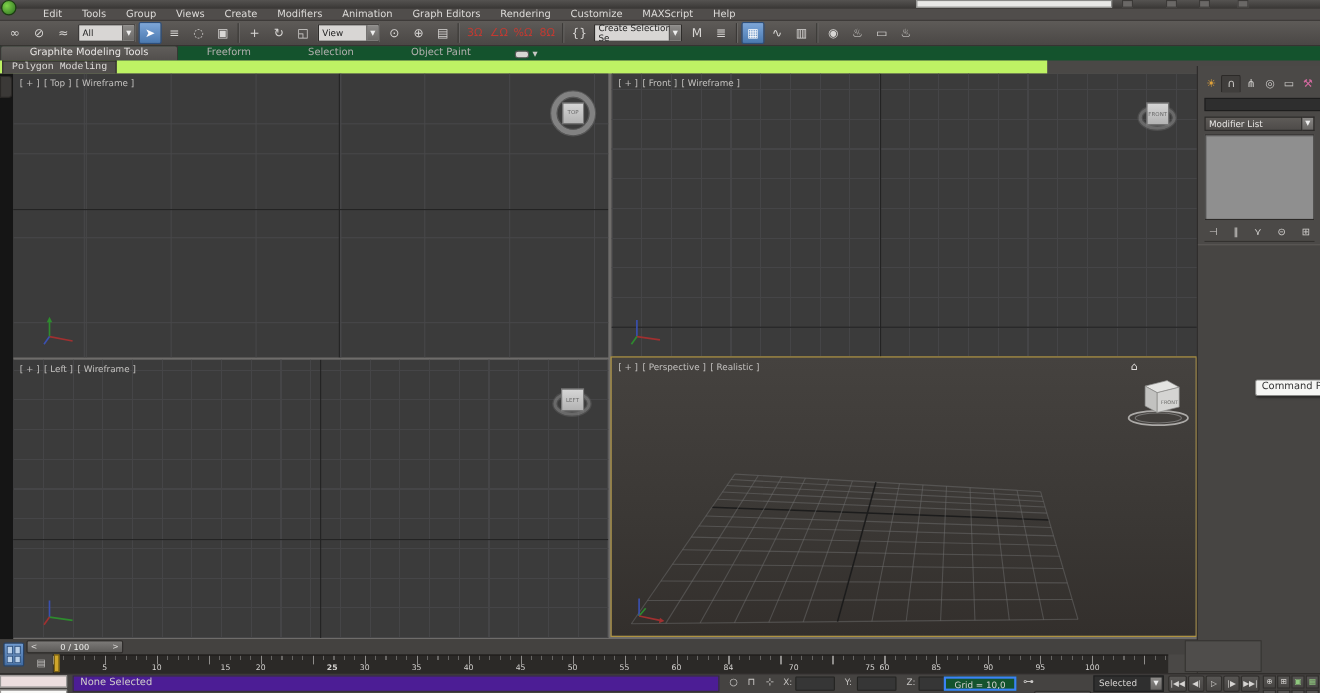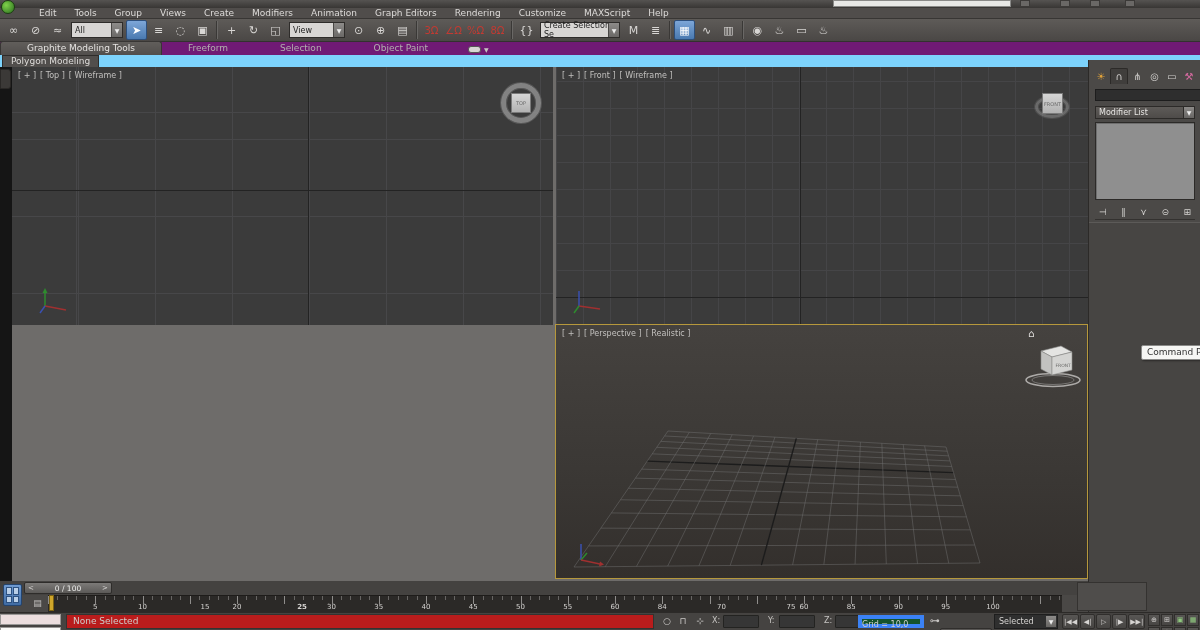--- a/index.html
+++ b/index.html
@@ -31,29 +31,29 @@
     color:#d8d6d4; font-size:11px; border-radius:2px; flex:0 0 auto; }
   .tool.active { background:linear-gradient(#7da6d8,#4a79b0); border:1px solid #2d4f7c; color:#fff; }
   .tool.red { color:#c23a32; font-size:10px; }
   .tool-sep { width:2px; height:18px; border-left:1px solid #3a3836; border-right:1px solid #6a6866; margin:0 2px; flex:0 0 auto; }
   .tool-dd { height:16px; background:#d8d6d4; border:1px solid #2e2c2a; display:flex; align-items:center;
     font-size:8px; color:#222; padding-left:3px; position:relative; flex:0 0 auto; margin:0 2px; }
   .tool-dd .caret { position:absolute; right:0; top:0; bottom:0; width:11px; background:linear-gradient(#8d8b89,#6a6866);
     color:#eee; font-size:6px; display:flex; align-items:center; justify-content:center; border-left:1px solid #4a4846; }
 
   
-  #ribbon-tabs { position:absolute; left:0; top:42px; width:1200px; height:13px; background:#701a75;
+  #ribbon-tabs { position:absolute; left:0; top:42px; width:1200px; height:13px; background:#14532d;
     display:flex; align-items:flex-end; }
   .ribbon-tab { font-size:9px; color:#b2b0ae; padding:1px 26px 1px 26px; line-height:11px; }
   .ribbon-tab.active { background:linear-gradient(#615e5b,#514e4c); color:#e6e4e2;
     border:1px solid #383634; border-bottom:none; border-radius:3px 3px 0 0; }
   #ribbon-config { display:flex; align-items:center; gap:3px; margin-left:14px; padding-bottom:2px; }
   #ribbon-config .pill { width:13px; height:7px; background:#d8d6d4; border-radius:3px; border:1px solid #555; }
   #ribbon-config .caret { color:#c8c6c4; font-size:6px; }
-  #ribbon-sub { position:absolute; left:0; top:55px; width:1200px; height:12px; background:#7dd3fc; }
+  #ribbon-sub { position:absolute; left:0; top:55px; width:952px; height:12px; background:#bef264;font-family:Liberation Mono, monospace; }
   #polygon-modeling-tab { position:absolute; left:2px; top:0; height:12px; background:#514e4c;
     border:1px solid #2e2c2a; border-bottom:none; color:#dedcda; font-size:9px; padding:0 8px; line-height:11px; }
 
   
   #workspace { position:absolute; left:0; top:67px; width:1200px; height:514px; background:#6e6c6a; }
   #left-strip { position:absolute; left:0; top:0; width:12px; height:514px; background:#151515; z-index:5; }
   #left-strip .strip-tab { position:absolute; left:0; top:2px; width:11px; height:20px; background:#3b3937;
     border-radius:0 3px 3px 0; border:1px solid #2a2826; }
 
   .viewport { position:absolute; background:#3b3b3b; overflow:hidden; }
@@ -124,27 +124,27 @@
   #time-slider-head { position:absolute; left:49px; top:595px; width:5px; height:16px;
     background:#cfa62b; border:1px solid #7c6212; z-index:8; }
   #anim-controls-panel { position:absolute; left:1077px; top:582px; width:70px; height:29px;
     background:#4f4d4b; border:1px solid #343230; z-index:25; }
 
   
   #statusbar { position:absolute; left:0; top:612px; width:1200px; height:18px; background:#454341;
     border-top:1px solid #2c2a28; z-index:26; }
   #mxs-listener-pink { position:absolute; left:0; top:1px; width:61px; height:11px; background:#ecdede; border:1px solid #9a9896; }
   #mxs-listener-white { position:absolute; left:0; top:14px; width:61px; height:4px; background:#fafaf8; border:1px solid #9a9896; }
-  #prompt-line { position:absolute; left:66px; top:1px; width:588px; height:15px; background:#b91c1c;
+  #prompt-line { position:absolute; left:66px; top:1px; width:588px; height:15px; background:#4c1d95;
     border:1px solid #343230; color:#cfcdcb; font-size:9px; line-height:13px; padding-left:6px; }
   .sb-ico { position:absolute; top:2px; width:14px; height:13px; color:#cbc9c7; font-size:9px; text-align:center; line-height:13px; }
   .coord-label { position:absolute; top:3px; color:#c6c4c2; font-size:8px; }
   .coord-field { position:absolute; top:2px; width:36px; height:13px; background:#363636; border:1px solid #232321; border-radius:1px; }
   #grid-readout { position:absolute; left:858px; top:2px; width:66px; height:13px; background:#14532d;
-    border:4px solid #3b82f6; color:#d2d0ce; font-size:8px; line-height:12px; text-align:left; }
+    border:2px solid #3b82f6; color:#d2d0ce; font-size:8px; line-height:12px; text-align:center; }
   #key-icon { position:absolute; left:930px; top:2px; color:#c8c6c4; font-size:10px; }
   #auto-key-btn { position:absolute; left:940px; top:15px; width:52px; height:15px; background:linear-gradient(#5a5856,#4a4846);
     border:1px solid #302e2c; color:#dcdad8; font-size:8px; text-align:right; line-height:14px; border-radius:2px; }
   #set-key-filter-dd { position:absolute; left:994px; top:1px; width:64px; height:15px; background:#2f2f2f;
     border:1px solid #1e1e1e; color:#d6d4d2; font-size:8px; line-height:13px; padding-left:4px; }
   #set-key-filter-dd .caret { position:absolute; right:1px; top:1px; bottom:1px; width:10px;
     background:linear-gradient(#8d8b89,#676563); color:#eee; font-size:6px; text-align:center; line-height:12px; }
   #playback { position:absolute; left:1062px; top:1px; display:flex; gap:1px; }
   .pb-btn { min-width:15px; height:15px; background:linear-gradient(#585654,#474543); border:1px solid #302e2c;
     color:#d6d4d2; font-size:7px; display:flex; align-items:center; justify-content:center; border-radius:2px; padding:0 1px; }
@@ -278,20 +278,36 @@
         <div class="face" style="left:13px;top:13px;width:20px;height:20px">TOP</div>
       </div>
       <svg width="36" height="30" style="position:absolute;left:24px;bottom:8px">
         <line x1="9" y1="4" x2="9" y2="19" stroke="#2e8b2e" stroke-width="1.5"></line>
         <polygon points="9,1 6.5,6 11.5,6" fill="#2e8b2e"></polygon>
         <line x1="9" y1="19" x2="30" y2="23" stroke="#a03030" stroke-width="1.5"></line>
         <line x1="9" y1="19" x2="4" y2="26" stroke="#3a50b0" stroke-width="1.5"></line>
       </svg>
     </div>
 
+    <div class="viewport grid-s" id="vp-left" style="left:12px;top:260px;width:541px;height:253px">
+      <div class="vp-label">
+        <span>[ + ]</span><span>[ Left ]</span><span>[ Wireframe ]</span>
+      </div>
+      <div class="axis-dark-v" style="left:279px"></div>
+      <div class="axis-dark-h" style="top:163px"></div>
+      <div class="viewcube-flat" style="left:490px;top:21px;width:38px;height:36px">
+        <div class="ring" style="left:1px;top:8px;width:34px;height:22px;border-width:3px;opacity:.55"></div>
+        <div class="face" style="left:8px;top:5px;width:21px;height:21px">LEFT</div>
+      </div>
+      <svg width="36" height="30" style="position:absolute;left:24px;bottom:8px">
+        <line x1="9" y1="4" x2="9" y2="19" stroke="#3a50b0" stroke-width="1.5"></line>
+        <line x1="9" y1="19" x2="30" y2="22" stroke="#2e8b2e" stroke-width="1.5"></line>
+        <line x1="9" y1="19" x2="4" y2="26" stroke="#a03030" stroke-width="1.5"></line>
+      </svg>
+    </div>
 
     <div class="viewport" id="persp" style="left:555px;top:257px;width:533px;height:255px">
       <div class="vp-label">
         <span>[ + ]</span><span>[ Perspective ]</span><span>[ Realistic ]</span>
       </div>
       <svg id="persp-grid" width="531" height="253" style="position:absolute;left:0;top:0">
           <line x1="18" y1="242" x2="424" y2="238" stroke="#6e6e6e" stroke-width="1" opacity="0.5"></line>
           <line x1="32.563380281690144" y1="220.92957746478874" x2="418.7323943661972" y2="220.0281690140845" stroke="#6e6e6e" stroke-width="1" opacity="0.5"></line>
           <line x1="44.85714285714286" y1="203.14285714285714" x2="414.2857142857143" y2="204.85714285714286" stroke="#6e6e6e" stroke-width="1" opacity="0.5"></line>
           <line x1="55.373493975903614" y1="187.9277108433735" x2="410.48192771084337" y2="191.87951807228916" stroke="#6e6e6e" stroke-width="1" opacity="0.5"></line>

